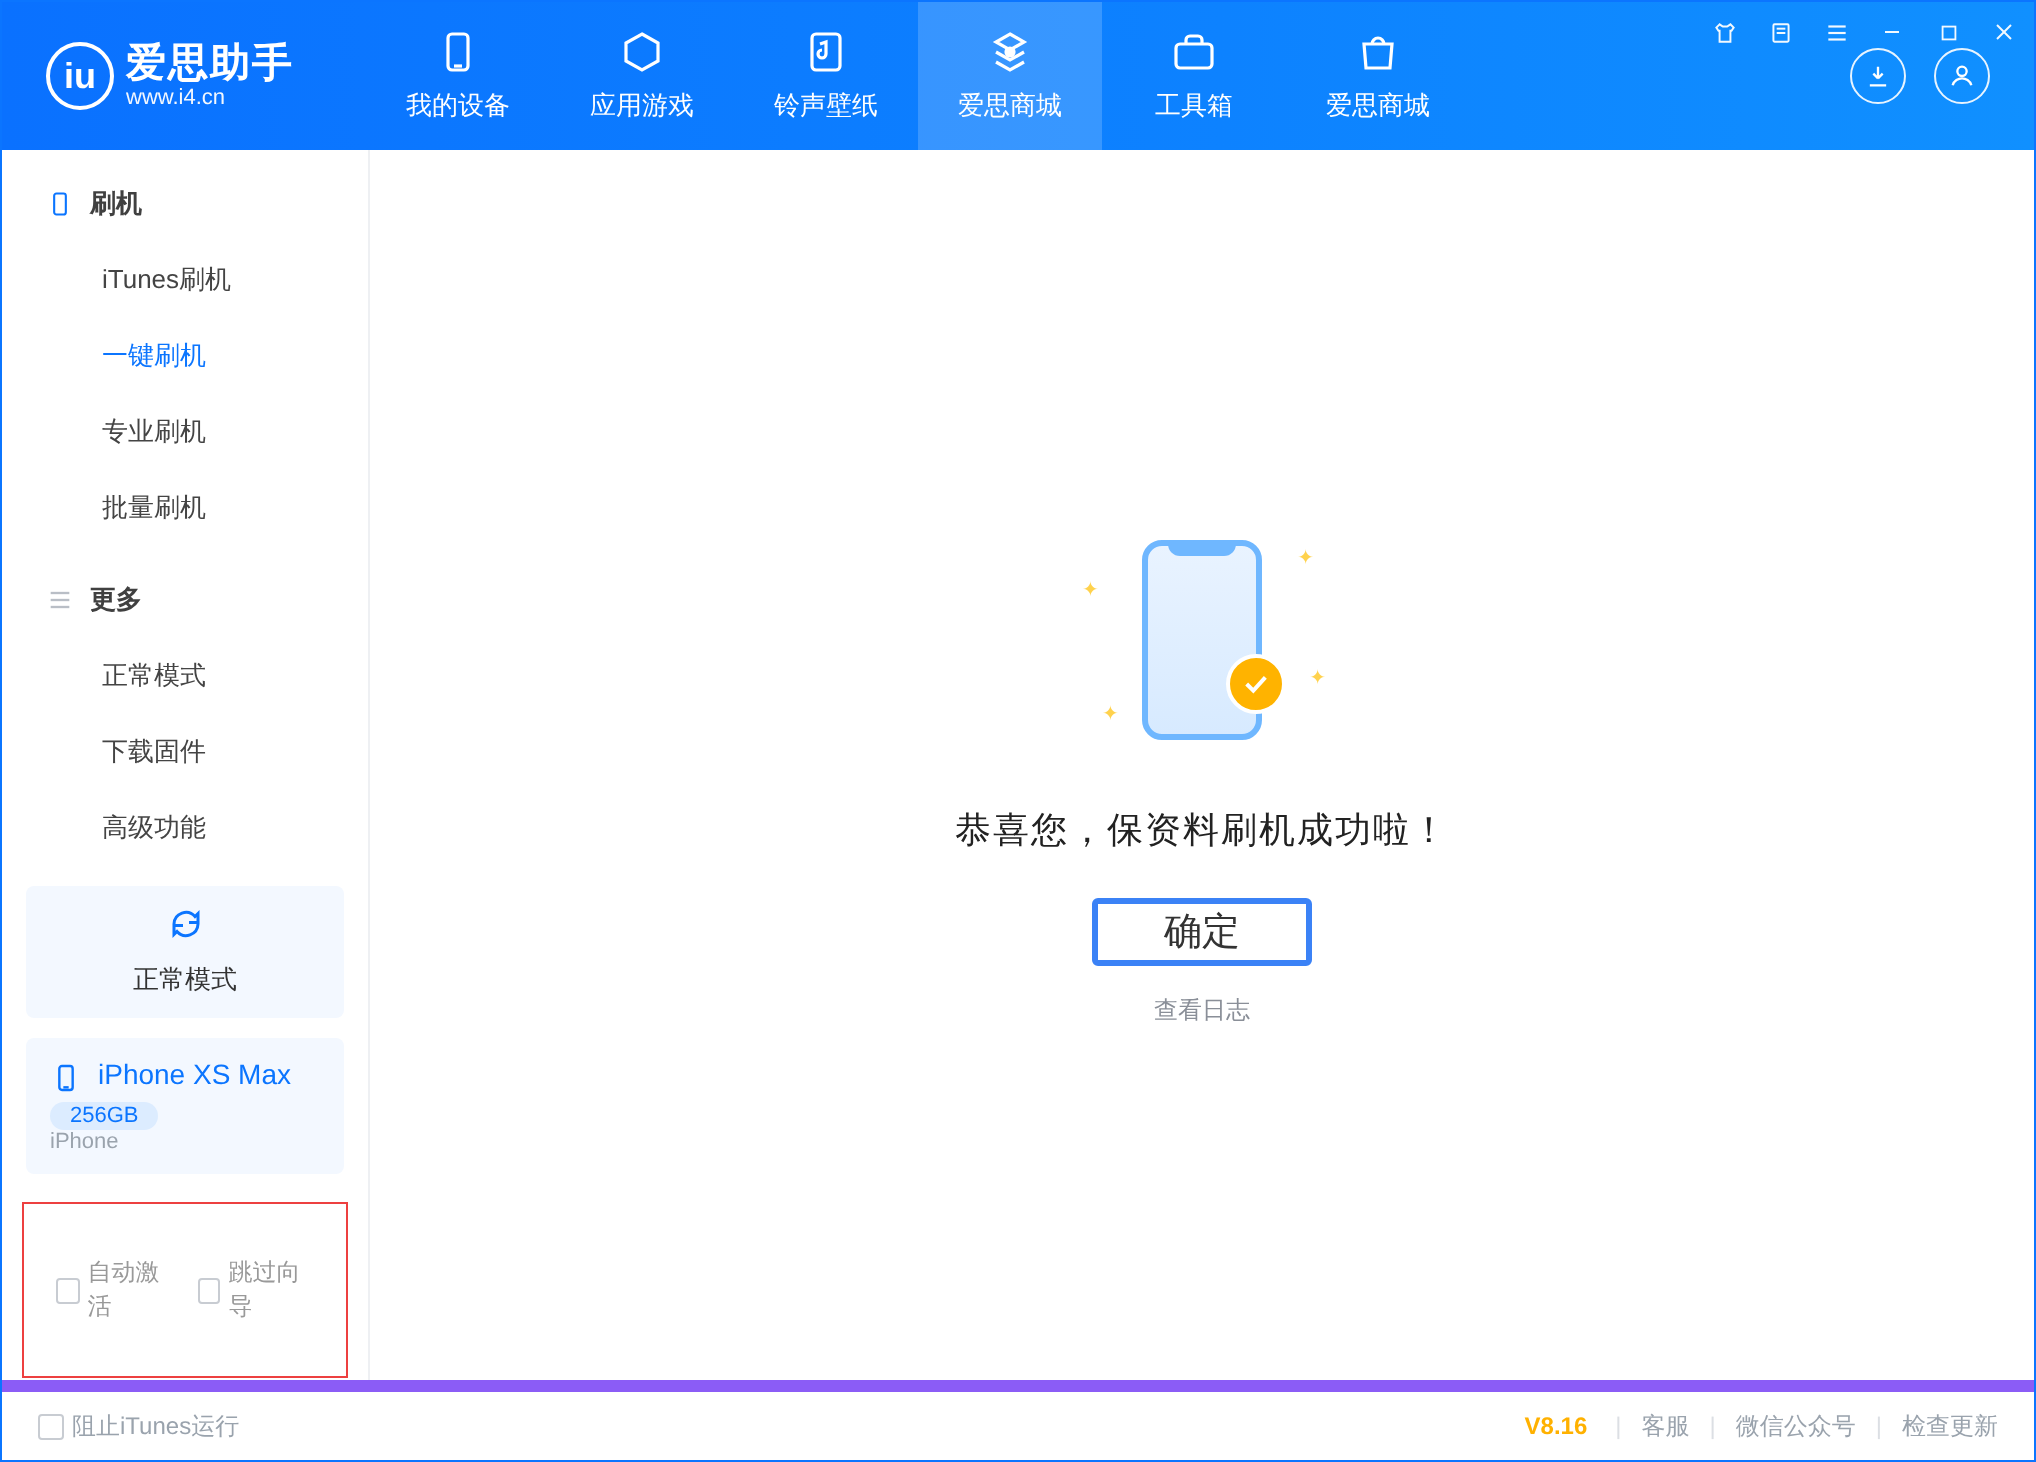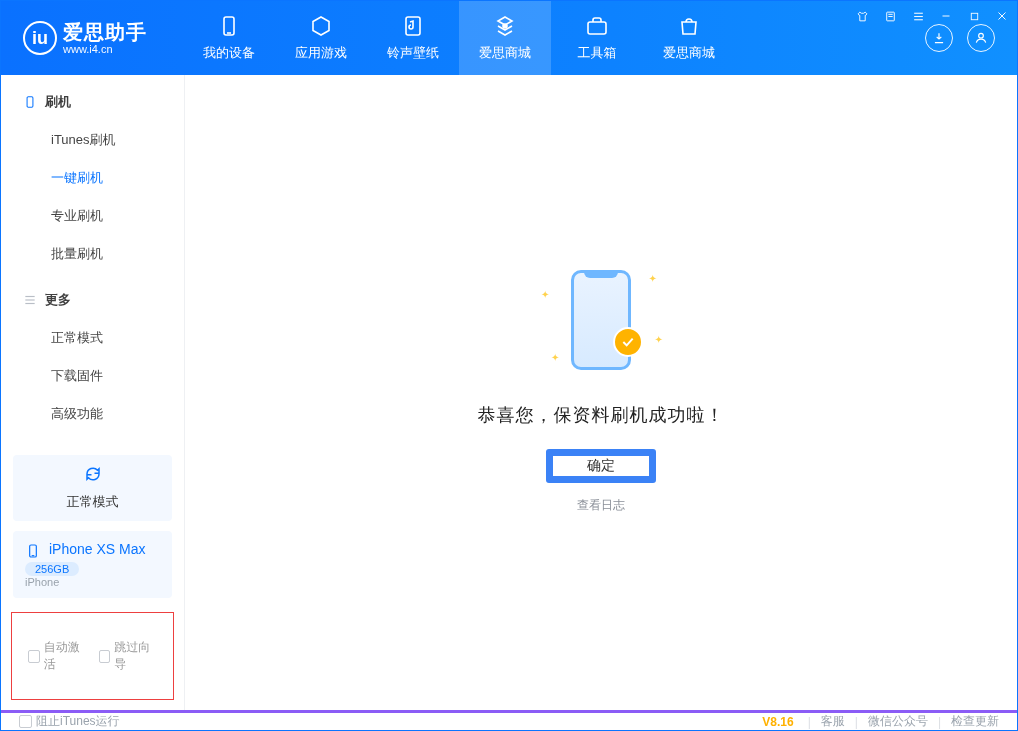--- a/index.html
+++ b/index.html
@@ -42,25 +42,25 @@
 .illustration { margin-top: 190px; width: 120px; height: 110px; position: relative; display:flex; align-items:center; justify-content:center; }
 .phone-shape { width: 60px; height: 100px; border: 3px solid #6fb7ff; border-radius: 10px; background: linear-gradient(180deg,#e9f3ff,#d7eaff); position: relative; }
 .phone-shape::before { content:''; position:absolute; top:-3px; left:10px; right:10px; height:8px; background:#6fb7ff; border-radius: 0 0 6px 6px; }
 .badge-check { position: absolute; right: 18px; bottom: 18px; width: 30px; height: 30px; border-radius: 50%; background: #ffb300; border: 2px solid #fff; display:flex;align-items:center;justify-content:center; }
 .sparkle { position: absolute; color: #ffd24d; font-size: 10px; }
 .sparkle.s1 { left: 0; top: 24px; }
 .sparkle.s2 { right: 4px; top: 8px; }
 .sparkle.s3 { left: 10px; bottom: 12px; }
 .sparkle.s4 { right: -2px; bottom: 30px; }
 .success-text { margin-top: 28px; font-size: 18px; color: #222; letter-spacing: 1px; }
-.ok-btn { margin-top: 22px; width: 110px; height: 34px; border: 7px solid #3b82f6; background: #fff; border-radius: 3px; cursor: pointer; font-size: 14px; color: #333; }
+.ok-btn { margin-top: 22px; width: 110px; height: 34px; border: 3px solid #3b82f6; background: #fff; border-radius: 3px; cursor: pointer; font-size: 19px; color: #333; }
 .log-link { margin-top: 14px; color: #8a8f98; font-size: 12px; cursor: pointer; text-decoration: none; }
 
 
-.footer { height: 20px; border-top: 3px solid #8b5cf6; display: flex; align-items: center; padding: 0 18px; font-size: 12px; color: #9aa3ad; }
+.footer { height: 40px; border-top: 6px solid #8b5cf6; display: flex; align-items: center; padding: 0 18px; font-size: 12px; color: #9aa3ad; }
 .footer .chk { color:#9aa3ad; }
 .footer-right { margin-left: auto; display: flex; align-items: center; gap: 10px; }
 .footer-right .sep { color: #dcdfe4; }
 .footer-link { color: #9aa3ad; cursor: pointer; }
 .version { color: #ffb100; font-weight: 600; margin-right: 4px; margin-left: 35px; }
 
 
 .icn-phone { width:14px;height:14px; }
 </style>
 </head>

